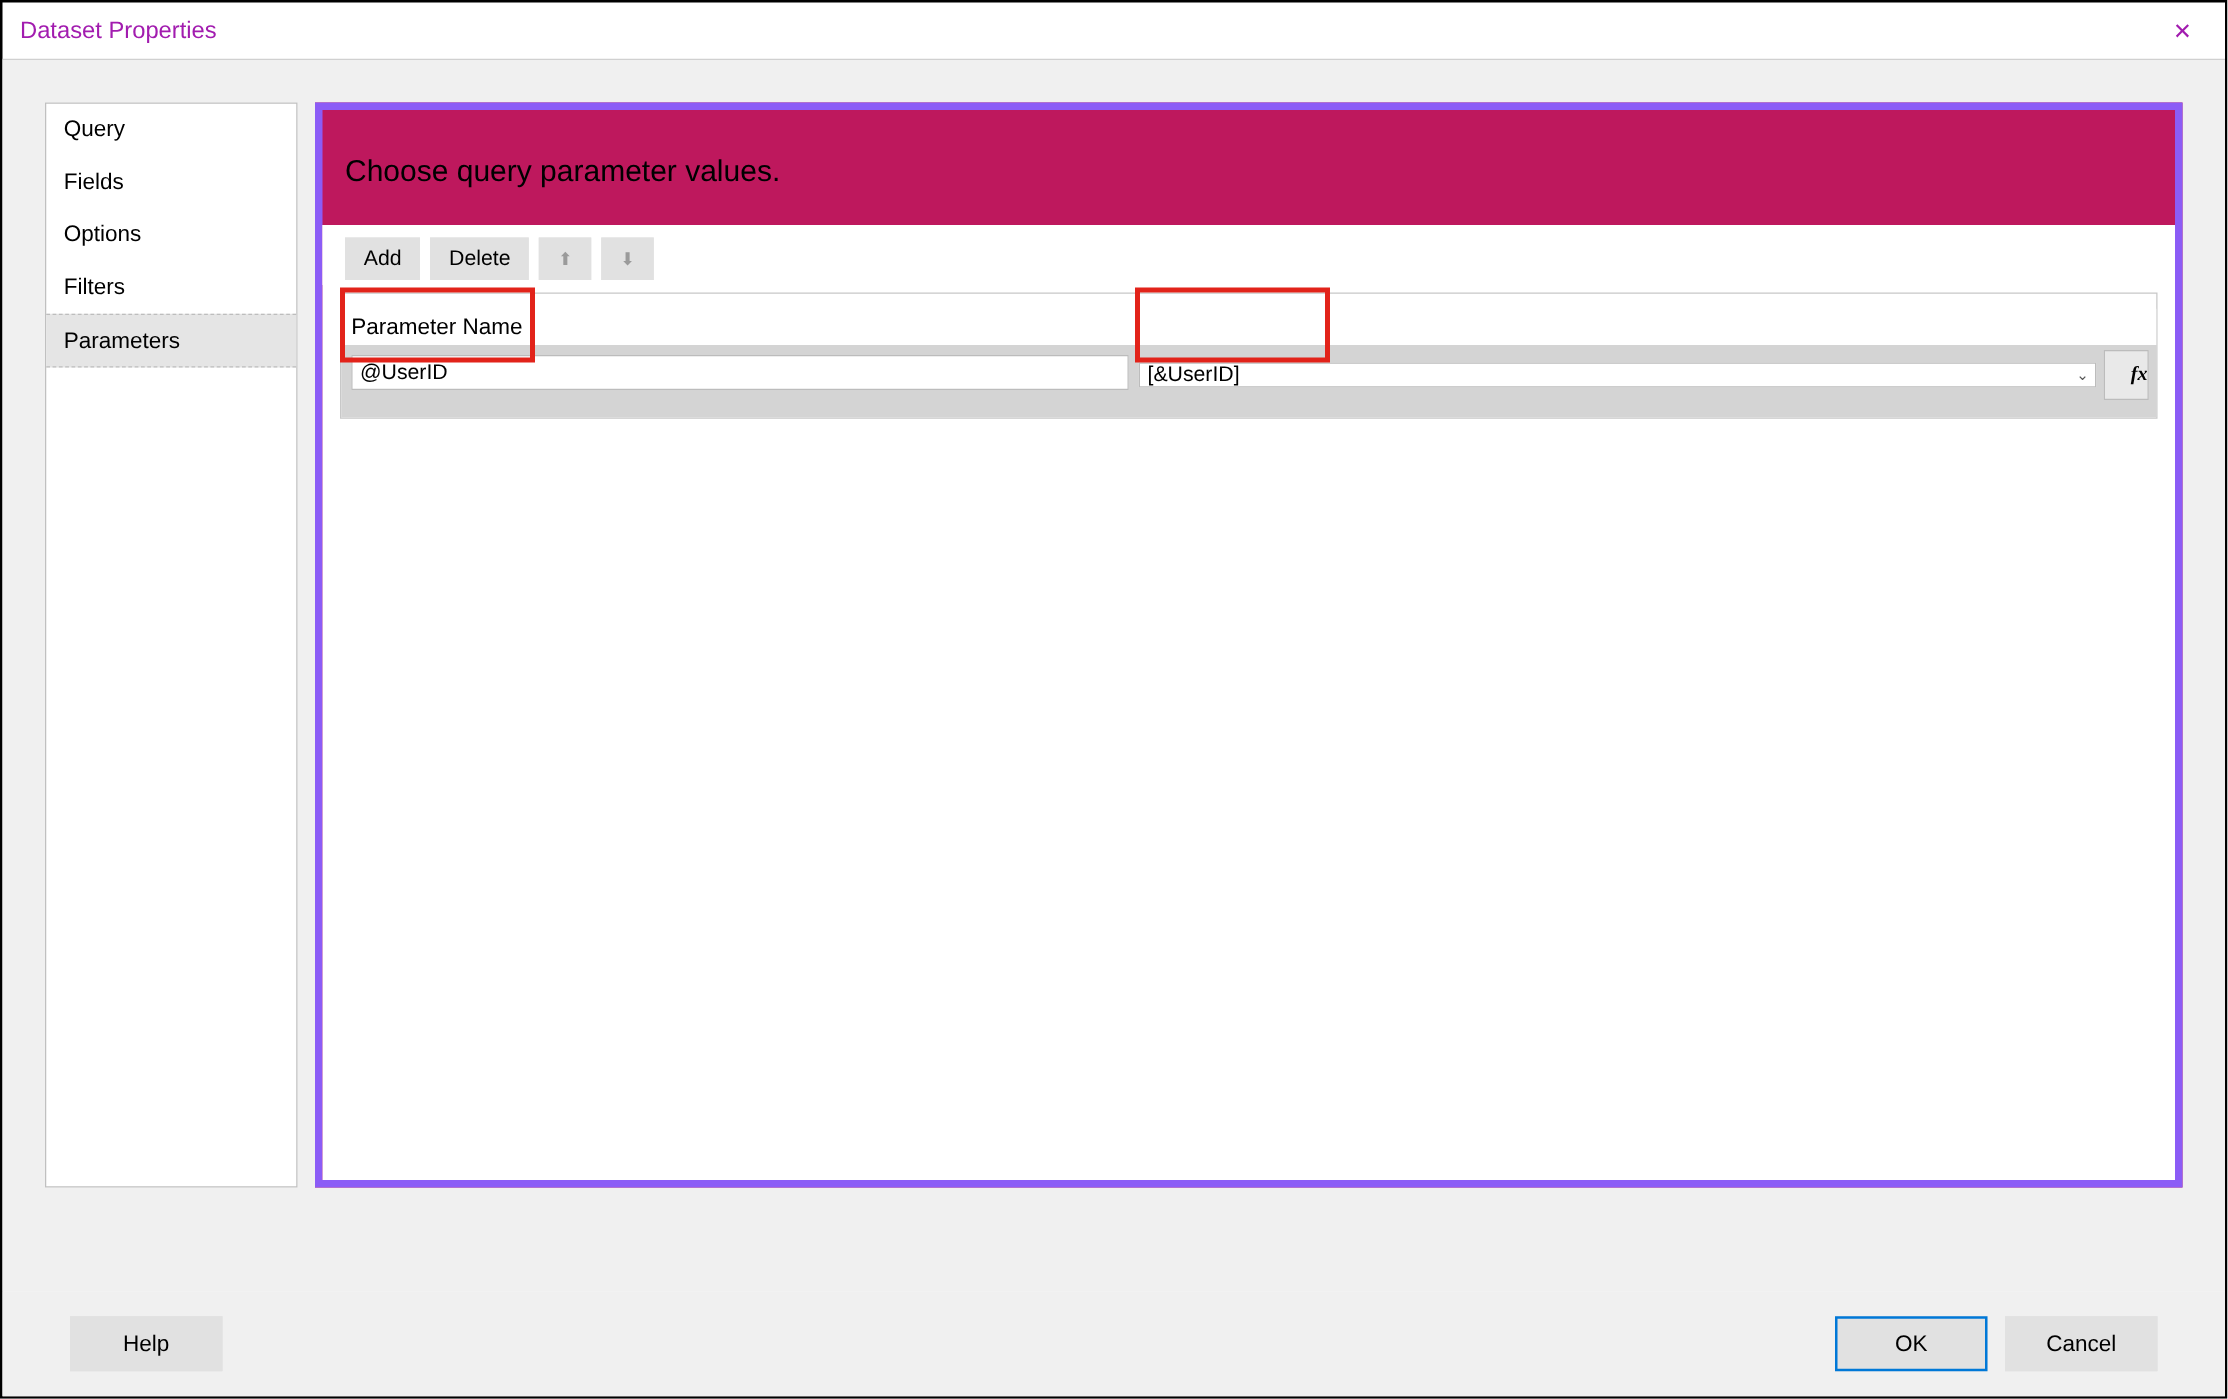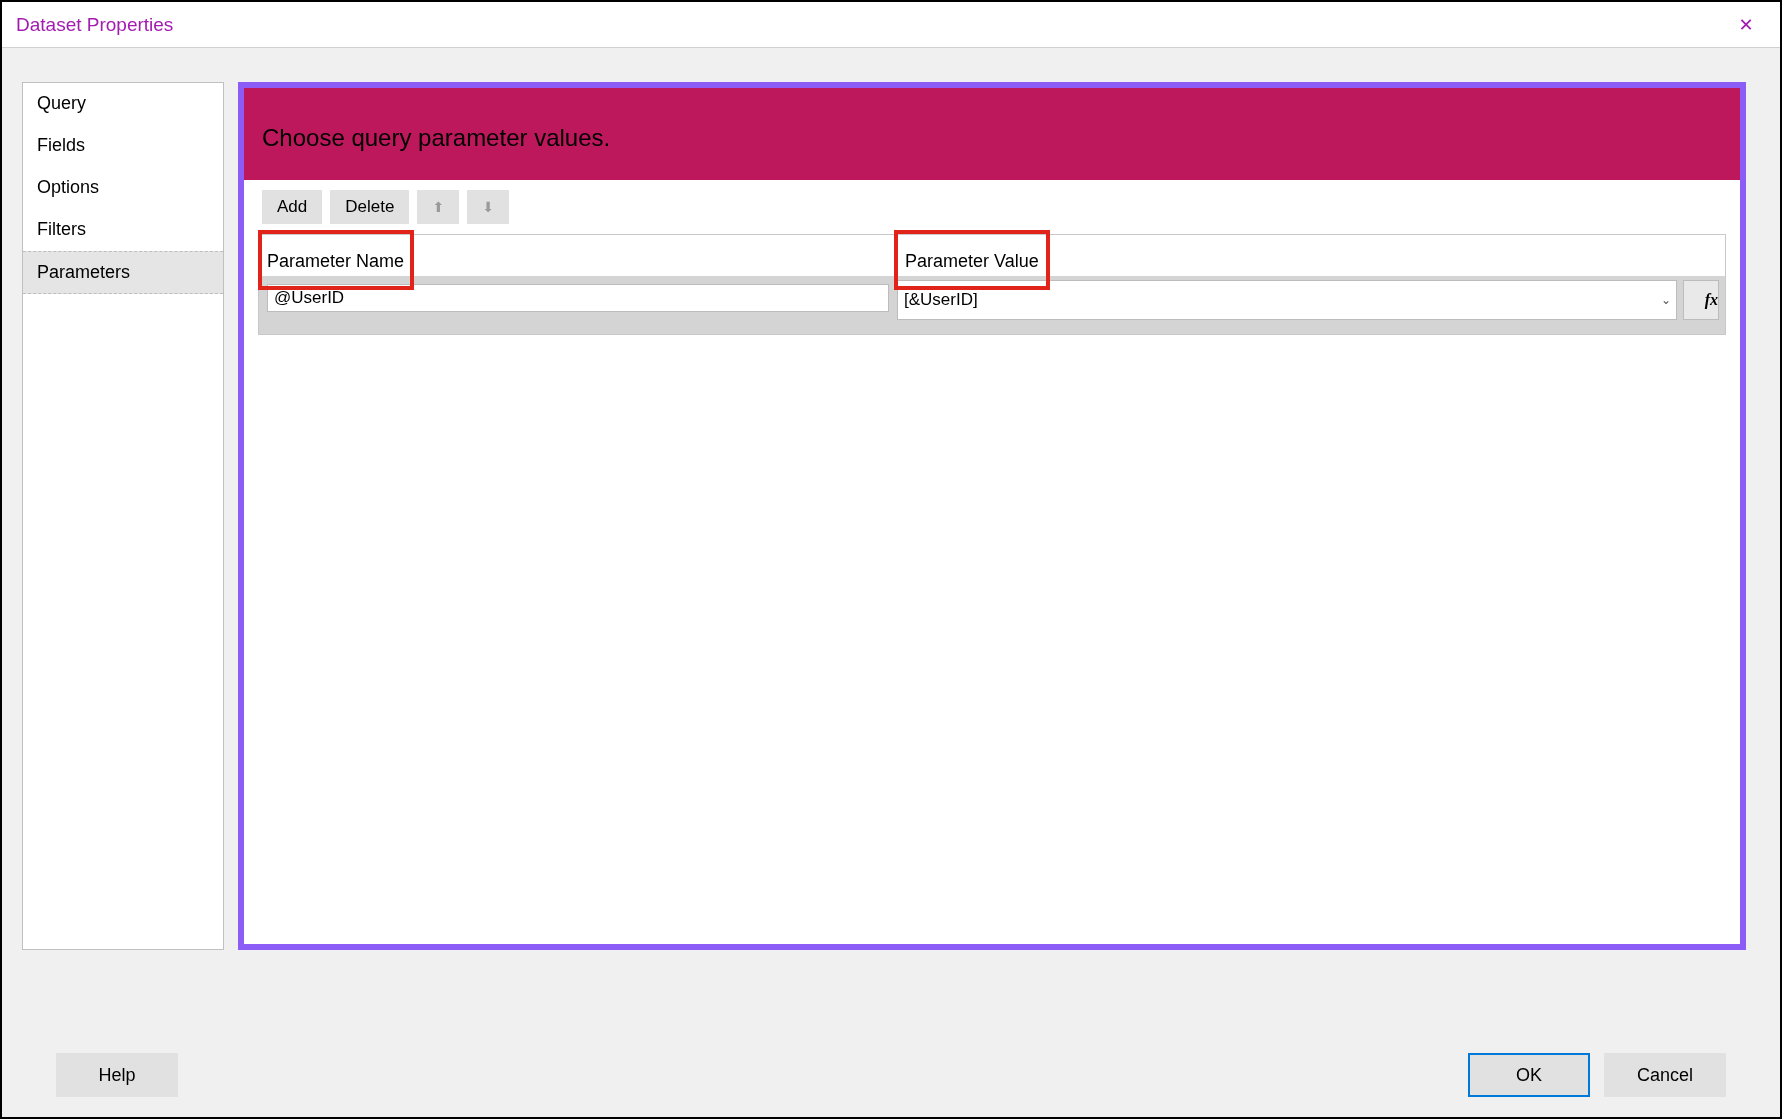--- a/index.html
+++ b/index.html
@@ -39,21 +39,21 @@
     align-items: center;
     justify-content: center;
     font-size: 18px;
     cursor: pointer;
   }
 
   
   .body {
     flex: 1;
     background: #f0f0f0;
-    padding: 34px 34px 0 20px;
+    padding: 34px 34px 0 34px;
     display: flex;
     gap: 14px;
     min-height: 0;
   }
 
   
   .sidebar {
     width: 202px;
     background: #fff;
     border: 1px solid #c0c0c0;
@@ -164,21 +164,21 @@
     align-items: center;
     gap: 6px;
     padding-right: 6px;
   }
   .combo {
     flex: 1;
     position: relative;
   }
   .combo input {
     width: 100%;
-    height: 40px;
+    height: 20px;
     border: 1px solid #bcbcbc;
     background: #fff;
     padding: 0 24px 0 6px;
     font-size: 17px;
     font-family: inherit;
   }
   .combo .chev {
     position: absolute;
     right: 6px;
     top: 50%;
@@ -288,21 +288,20 @@
             <span class="arrow-up">⬆</span>
           </div>
           <div class="tb-btn disabled">
             <span class="arrow-down">⬇</span>
           </div>
         </div>
 
         <div class="param-table">
           <div class="param-header">
             <div class="col-name">Parameter Name</div>
-            <div class="col-value">Parameter Value</div>
           </div>
           <div class="param-row">
             <div class="col-name">
               <input type="text" value="@UserID" style="">
             </div>
             <div class="col-value-wrap">
               <div class="combo">
                 <input type="text" value="[&amp;UserID]" style="">
                 <span class="chev">⌄</span>
               </div>

